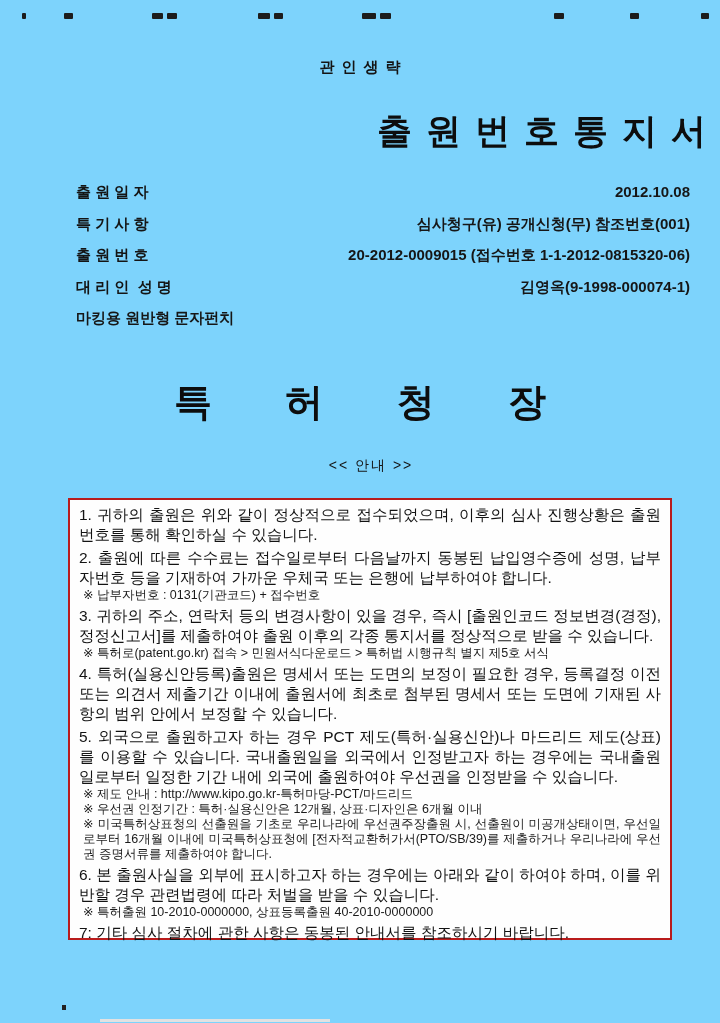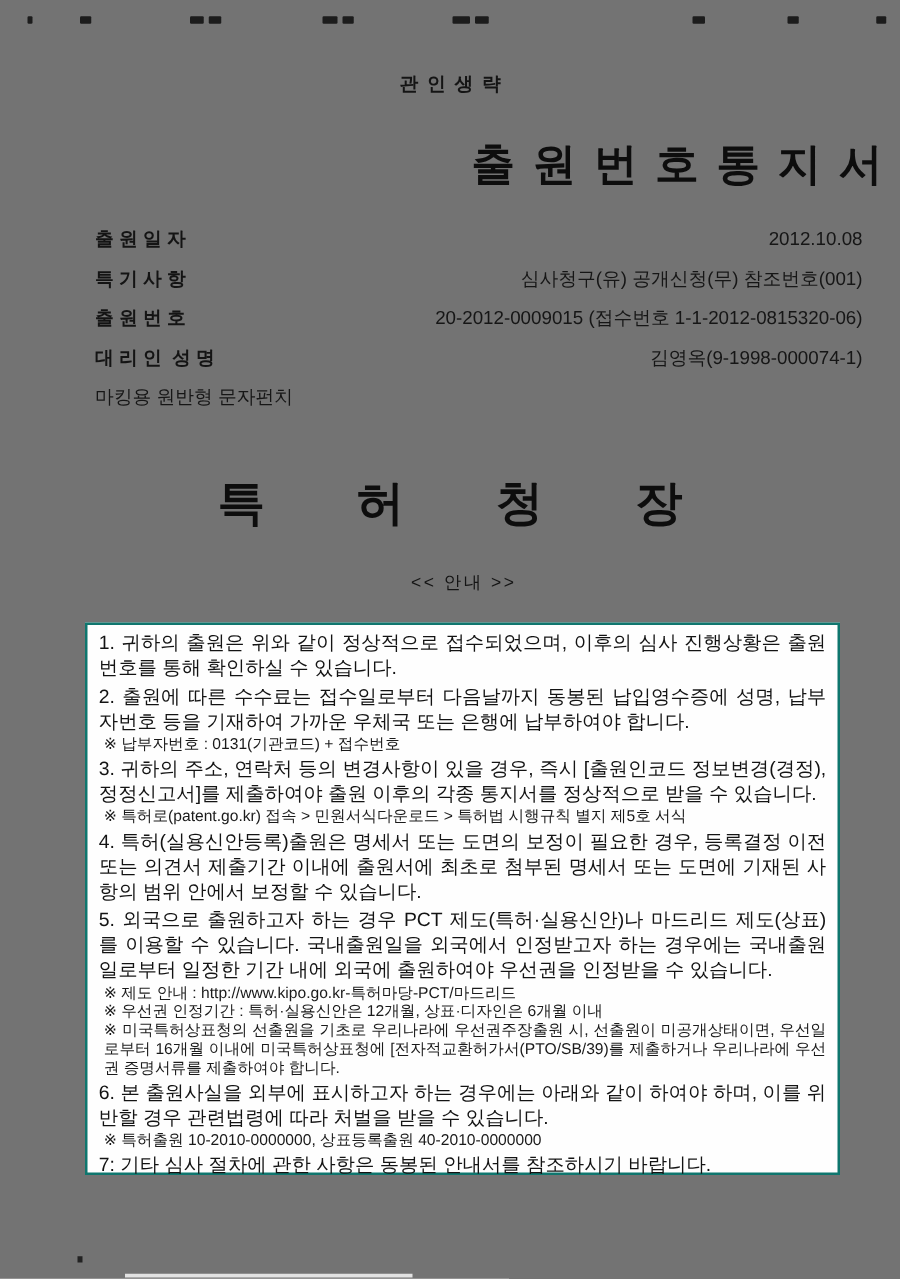--- a/index.html
+++ b/index.html
@@ -4,21 +4,21 @@
 <style>
   * { margin: 0; padding: 0; box-sizing: border-box; }
   html, body { background: #ffffff; }
   body {
     width: 720px; height: 1023px;
     font-family: "Liberation Sans", "DejaVu Sans", sans-serif;
     color: #111;
     position: relative;
     overflow: hidden;
   }
-  .page { position: absolute; inset: 0; background: #737373; }
+  .page { position: absolute; inset: 0; background: #7dd3fc; }
 
   
   .dash { position: absolute; top: 13px; height: 6px; background: #1c1c1c; border-radius: 1px; }
 
   .seal-note {
     position: absolute; top: 58px; left: 0; width: 100%;
     text-align: center; font-size: 15px; font-weight: 700;
     letter-spacing: 7px; padding-left: 7px; color: #141414;
   }
   .doc-title {
@@ -26,41 +26,41 @@
     text-align: right; font-size: 35px; font-weight: 700;
     letter-spacing: 14px; padding-left: 14px; color: #0d0d0d;
   }
 
   .fields { position: absolute; top: 176px; left: 76px; right: 30px; }
   .field-row { display: flex; line-height: 31.5px; font-size: 15px; justify-content: space-between; }
   .f-label {
     width: 96px; flex: 0 0 96px; font-weight: 700;
     white-space: pre; color: #141414;
   }
-  .f-value { font-weight: 400; color: #161616; white-space: pre; }
+  .f-value { font-weight: 700; color: #161616; white-space: pre; }
 
   .commissioner {
     position: absolute; top: 377px; left: 0; width: 100%;
   }
   .commissioner-inner {
     width: 372px; margin: 0 auto; display: flex;
     justify-content: space-between;
     font-size: 38px; font-weight: 700; color: #0d0d0d;
   }
 
   .guide-heading {
     position: absolute; top: 457px; left: 0; width: 100%;
     text-align: center; font-size: 14px; font-weight: 400;
     letter-spacing: 2px; color: #141414; padding-left: 22px;
   }
 
   .notice-box {
     position: absolute; top: 498px; left: 68px;
     width: 604px; height: 442px;
-    border: 2px solid #0f766e;
+    border: 2px solid #b91c1c;
     padding: 5px 9px 4px 9px;
     background: #fefefe;
   }
   .notice-item { margin-bottom: 3px; }
   .notice-item p {
     font-size: 15.5px; line-height: 20px; color: #131313;
     font-weight: 400; text-align: justify;
   }
   .note {
     font-size: 12.5px; line-height: 15px; color: #1a1a1a;

